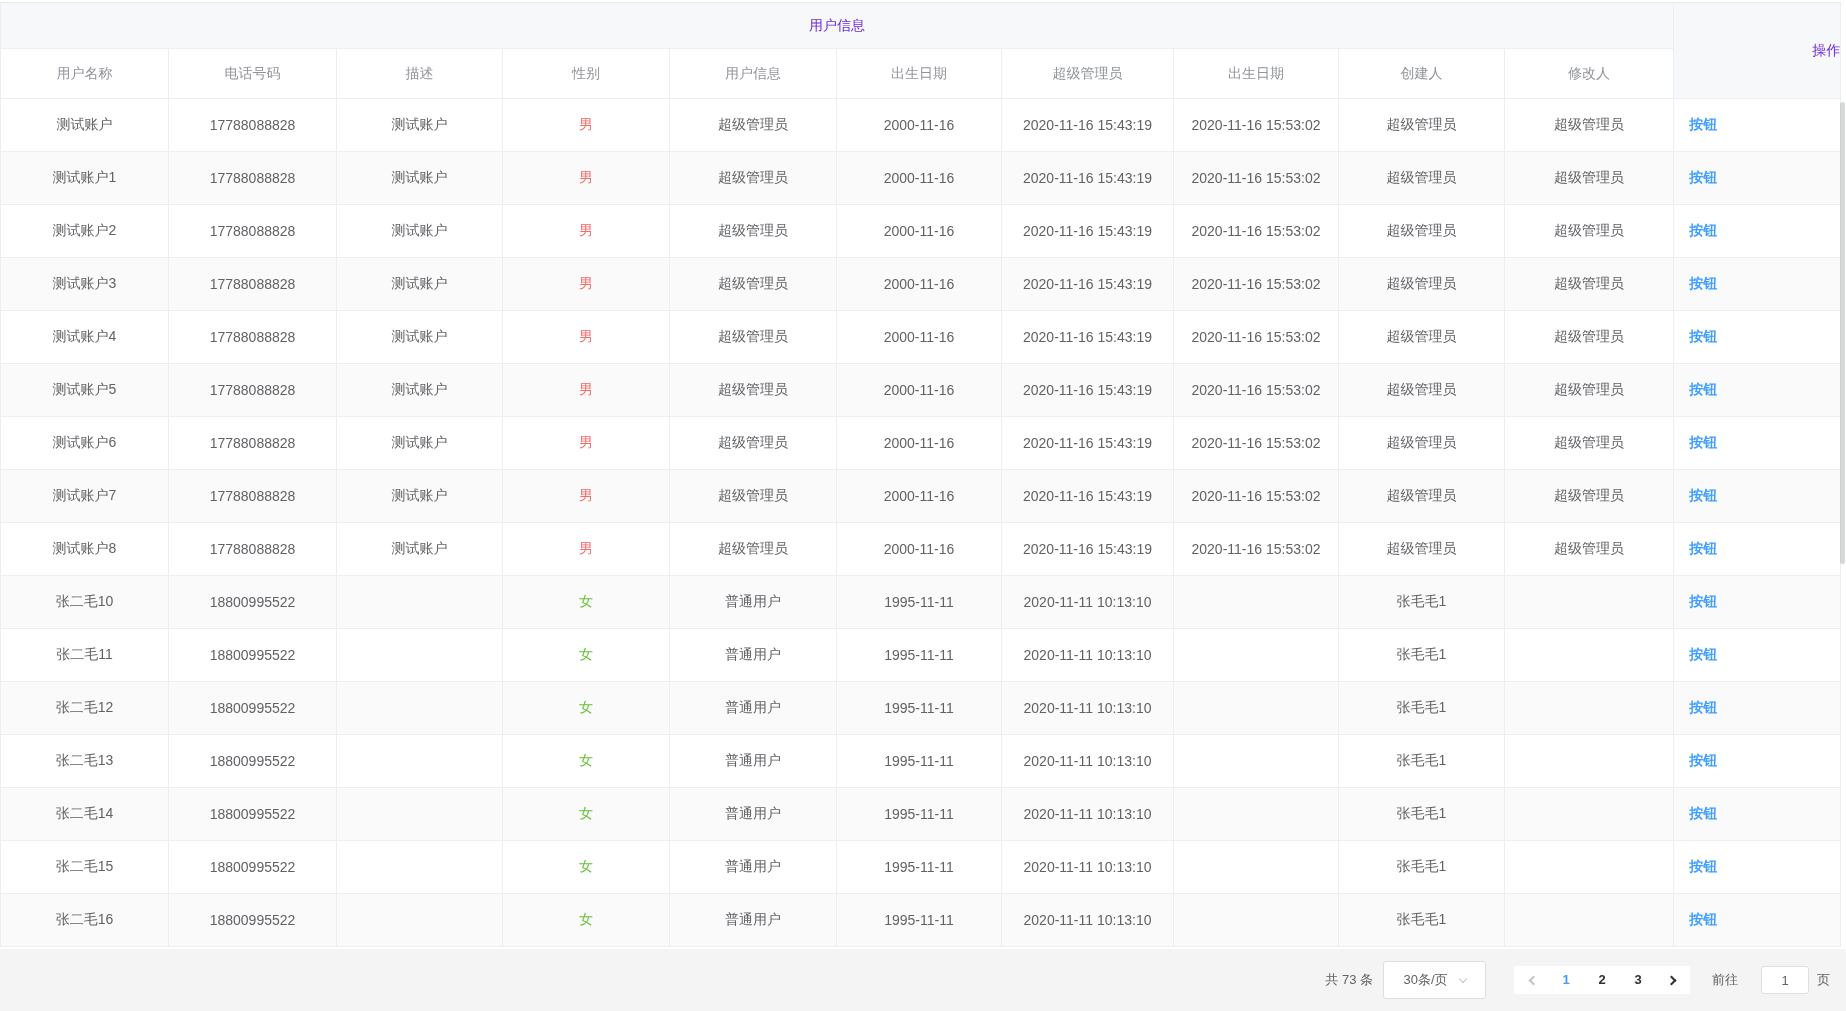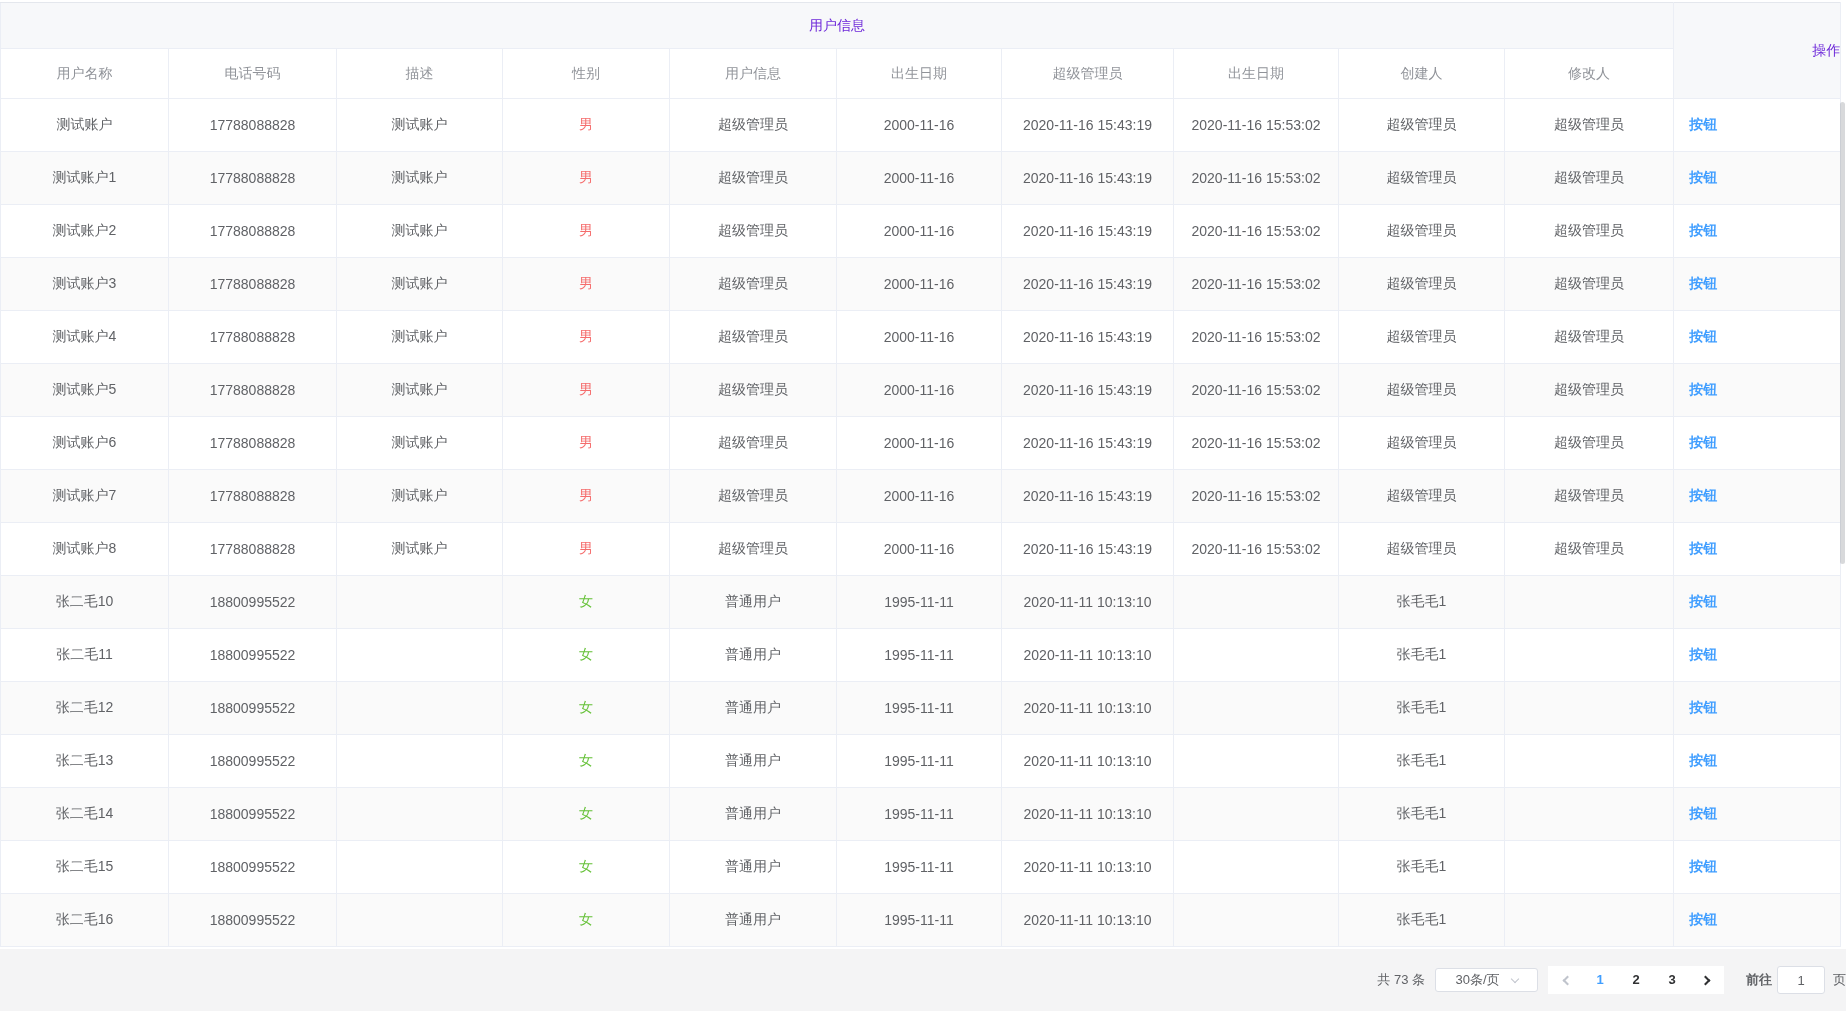--- a/index.html
+++ b/index.html
@@ -29,43 +29,43 @@
   .link { color: var(--link, #409EFF); text-decoration: none; cursor: pointer; font-size: 14px; font-weight: bold; }
 
   
   .scroll-thumb { position: absolute; left: 1840px; top: 102px; width: 5px; height: 462px;
                   border-radius: 3px; background: rgba(144,147,153,.35); }
 
   
   .footer {
     position: absolute; left: 0; top: 949px; width: 1846px; height: 62px;
     background: #F4F4F5; display: flex; align-items: center; justify-content: flex-end;
-    padding-right: 0; font-size: 13px; color: #606266;
+    padding-right: 16px; font-size: 13px; color: #606266;
   }
   .total { margin-right: 10px; }
   .size-select {
-    width: 103px; height: 24px; background: #fff; border: 1px solid #DCDFE6; border-radius: 3px;
+    width: 103px; height: 38px; background: #fff; border: 1px solid #DCDFE6; border-radius: 3px;
     display: flex; align-items: center; justify-content: center; gap: 12px;
-    margin-right: 10px; cursor: pointer; color: #606266;
+    margin-right: 28px; cursor: pointer; color: #606266;
   }
   .pager { height: 28px; background: #fff; display: flex; align-items: center;
            padding: 0 4px; margin-right: 22px; }
   .pg-btn { width: 30px; height: 28px; border: none; background: transparent;
             display: flex; align-items: center; justify-content: center; cursor: pointer; }
   .page-num { width: 36px; height: 28px; line-height: 28px; border: none; background: transparent;
               font-size: 13px; font-weight: bold; color: #303133; cursor: pointer;
               font-family: inherit; text-align: center; }
   .page-num.active { color: var(--link, #409EFF); }
   .chev { display: inline-block; width: 7px; height: 7px;
           border-left: 2px solid currentColor; border-bottom: 2px solid currentColor; }
   .chev.left  { transform: rotate(45deg);  color: #C0C4CC; }
   .chev.right { transform: rotate(225deg); color: #303133; }
   .chev.down  { width: 6px; height: 6px; border-width: 1.5px;
                 transform: rotate(-45deg); color: #C0C4CC; margin-top: -3px; }
-  .jump-prefix { margin-right: 5px; font-weight: bold; }
+  .jump-prefix { margin-right: 23px; }
   .jump-suffix { margin-right: 0; }
   .jump-input { width: 48px; height: 28px; border: 1px solid #DCDFE6; border-radius: 3px;
                 background: #fff; text-align: center; font-size: 13px; color: #606266;
                 margin-right: 8px; font-family: inherit; }
 </style>
 </head>
 <body>
 
 <div class="screen">
 

